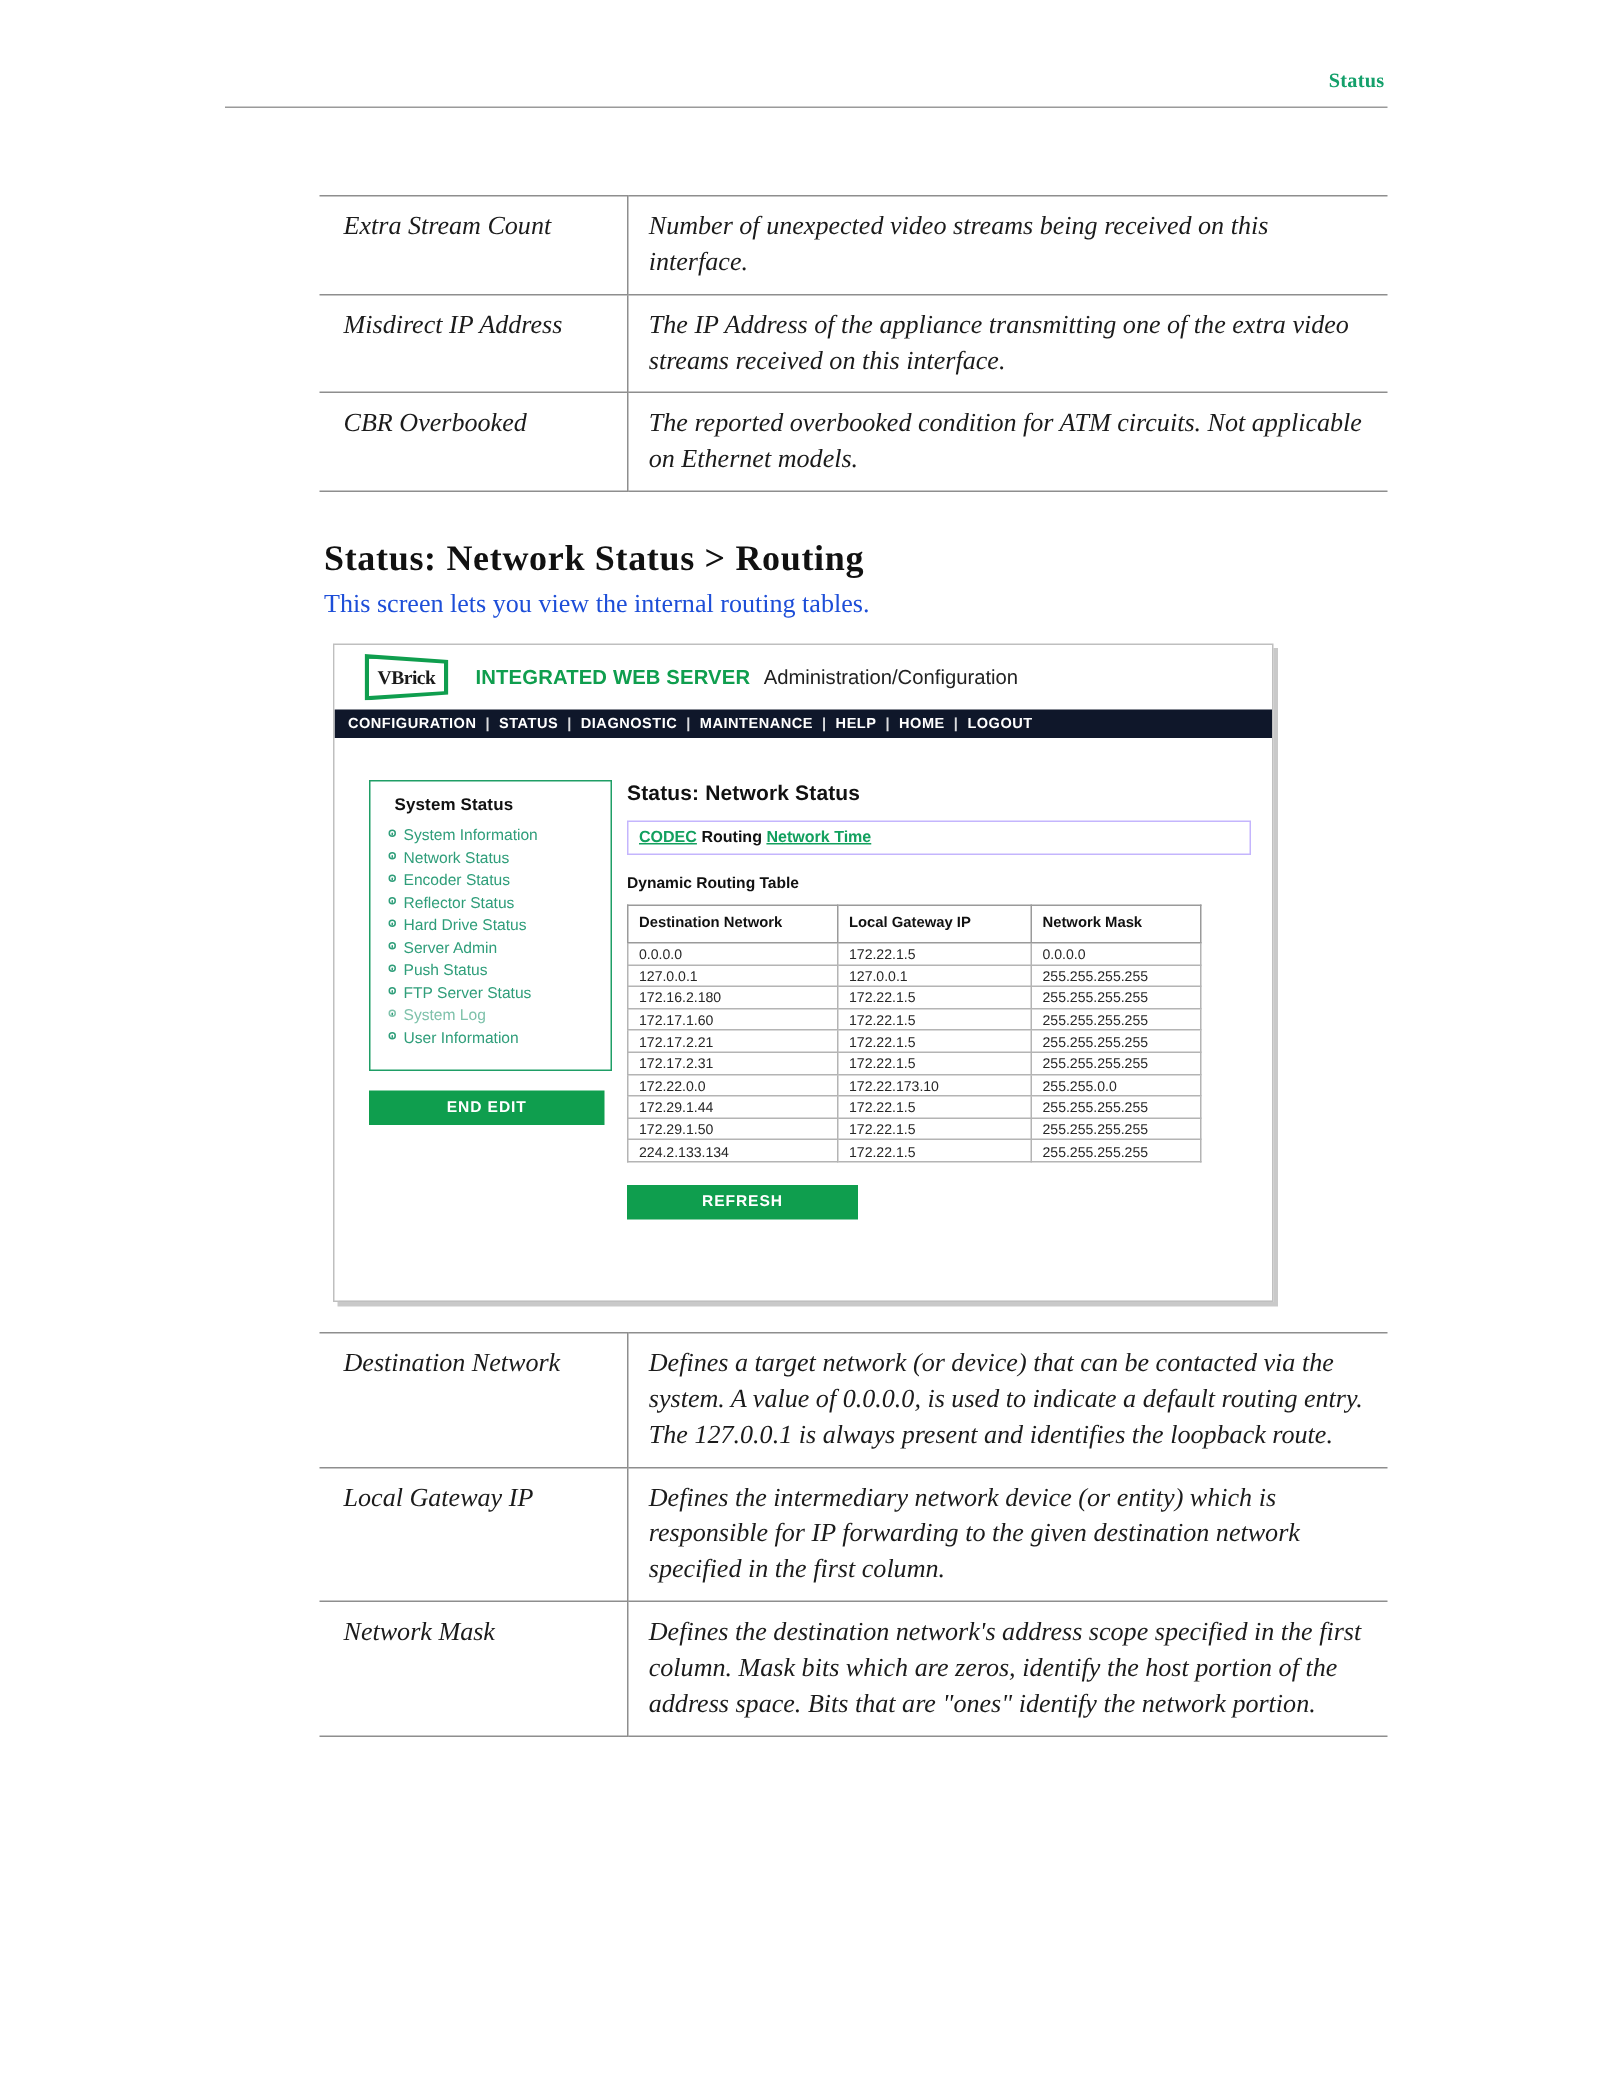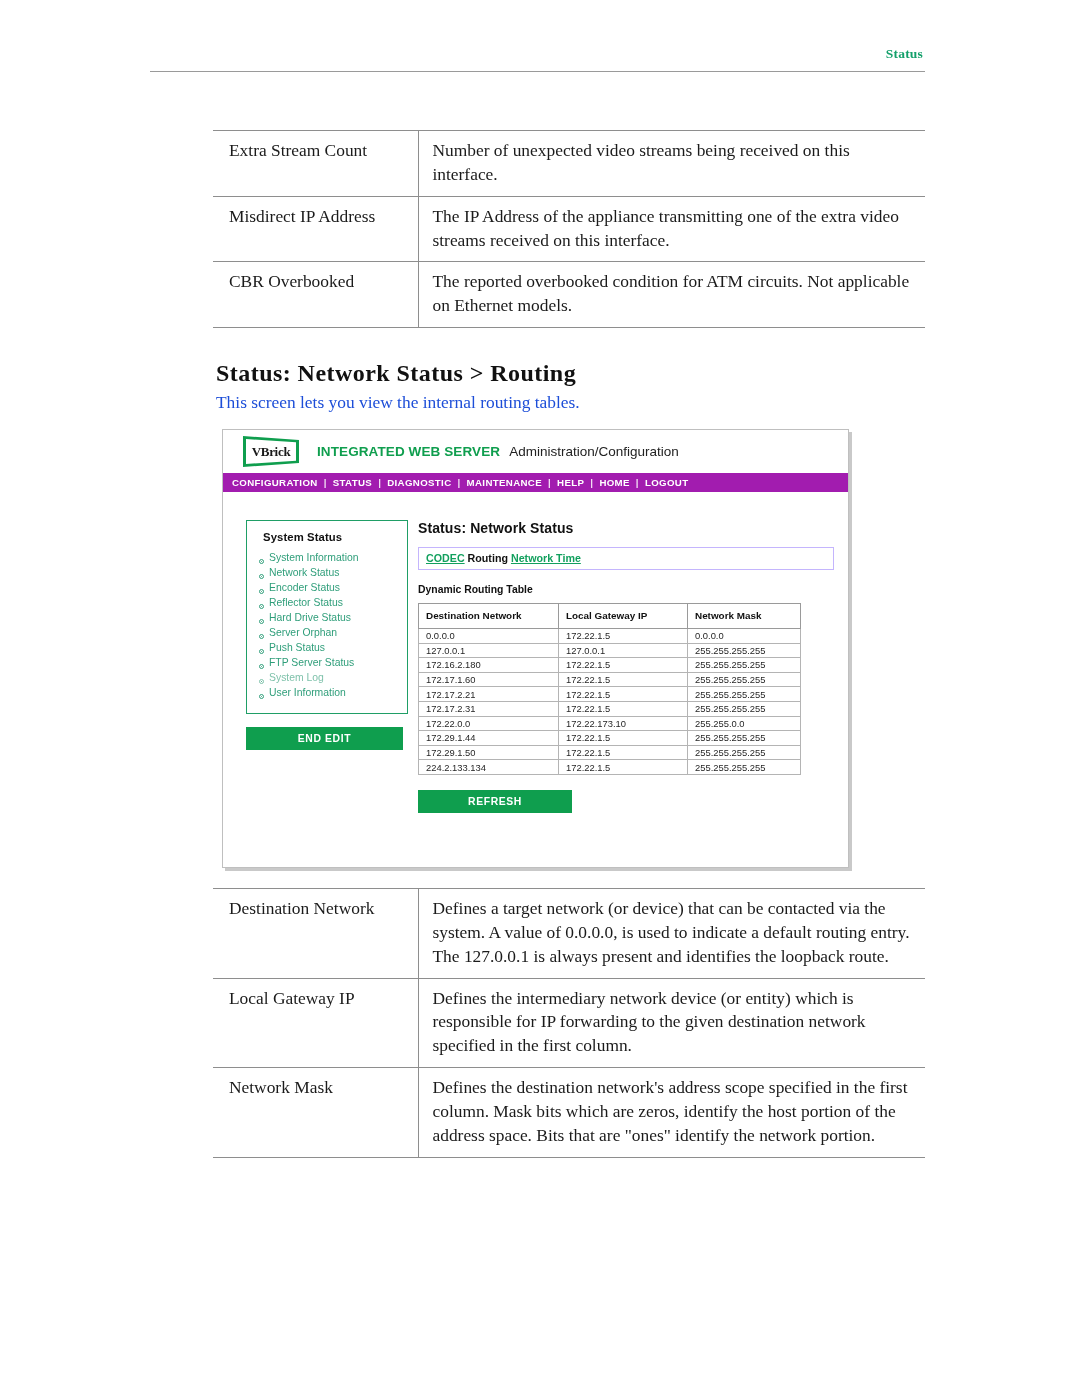--- a/index.html
+++ b/index.html
@@ -35,20 +35,21 @@
     background: #9a9a9a;
     width: 100%;
   }
 
   
   .doc-table {
     position: absolute;
     left: 213px;
     width: 712px;
     border-collapse: collapse;
+    font-style: italic;
   }
   .doc-table td {
     vertical-align: top;
     font-family: "Liberation Serif", serif;
     font-size: 17.4px;
     line-height: 1.37;
     padding: 8px 10px 9px 16px;
     color: #1b1b1b;
     border-bottom: 1px solid #8e8e8e;
   }
@@ -154,21 +155,21 @@
   }
   .brand-admin {
     font-family: "Liberation Sans", sans-serif;
     font-size: 13.5px;
     color: #222;
     margin-left: 9px;
   }
 
   
   .nav-bar {
-    background: #a21caf;
+    background: #0f172a;
     height: 19px;
     display: flex;
     align-items: center;
     padding-left: 9px;
     color: #ffffff;
     font-size: 9.7px;
     font-weight: bold;
     letter-spacing: .35px;
     font-family: "Liberation Sans", sans-serif;
   }
@@ -192,21 +193,21 @@
     margin: 0 0 8px 4px;
     font-family: "Liberation Sans", sans-serif;
     font-size: 11.3px;
     font-weight: bold;
     color: #111;
     letter-spacing: .1px;
   }
   .status-list { list-style: none; margin: 0; padding: 0; }
   .status-list li {
     display: flex;
-    align-items: flex-end;
+    align-items: flex-start;
     font-size: 10.4px;
     color: #2f9e7a;
     line-height: 1.0;
     padding: 2.3px 0;
     font-family: "Liberation Sans", sans-serif;
   }
   .status-list li .bullet {
     width: 5px; height: 5px;
     border-radius: 50%;
     border: 1.2px solid #2f9e7a;
@@ -405,21 +406,21 @@
             <li>
               <span class="bullet"></span>
               <span>Reflector Status</span>
             </li>
             <li>
               <span class="bullet"></span>
               <span>Hard Drive Status</span>
             </li>
             <li>
               <span class="bullet"></span>
-              <span>Server Orphan</span>
+              <span>Server Admin</span>
             </li>
             <li>
               <span class="bullet"></span>
               <span>Push Status</span>
             </li>
             <li>
               <span class="bullet"></span>
               <span>FTP Server Status</span>
             </li>
             <li class="dim">

